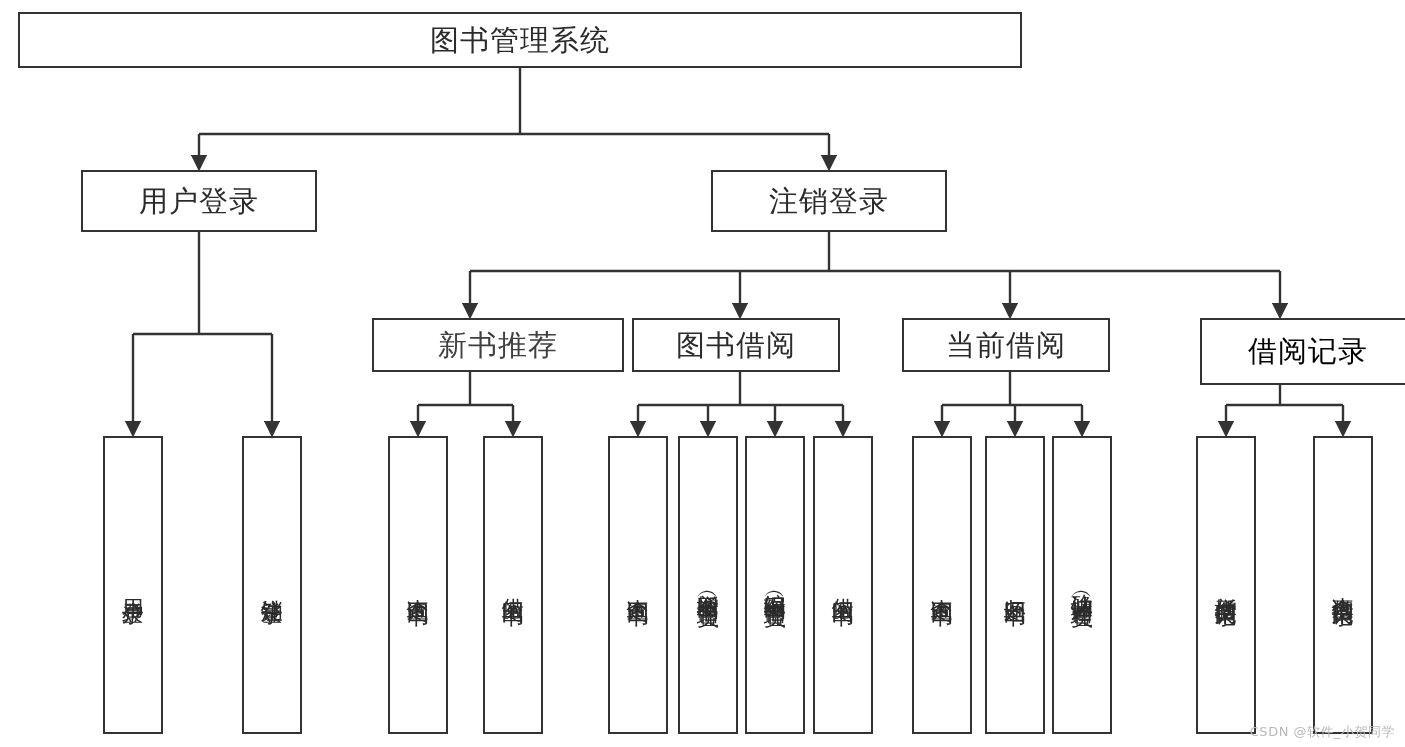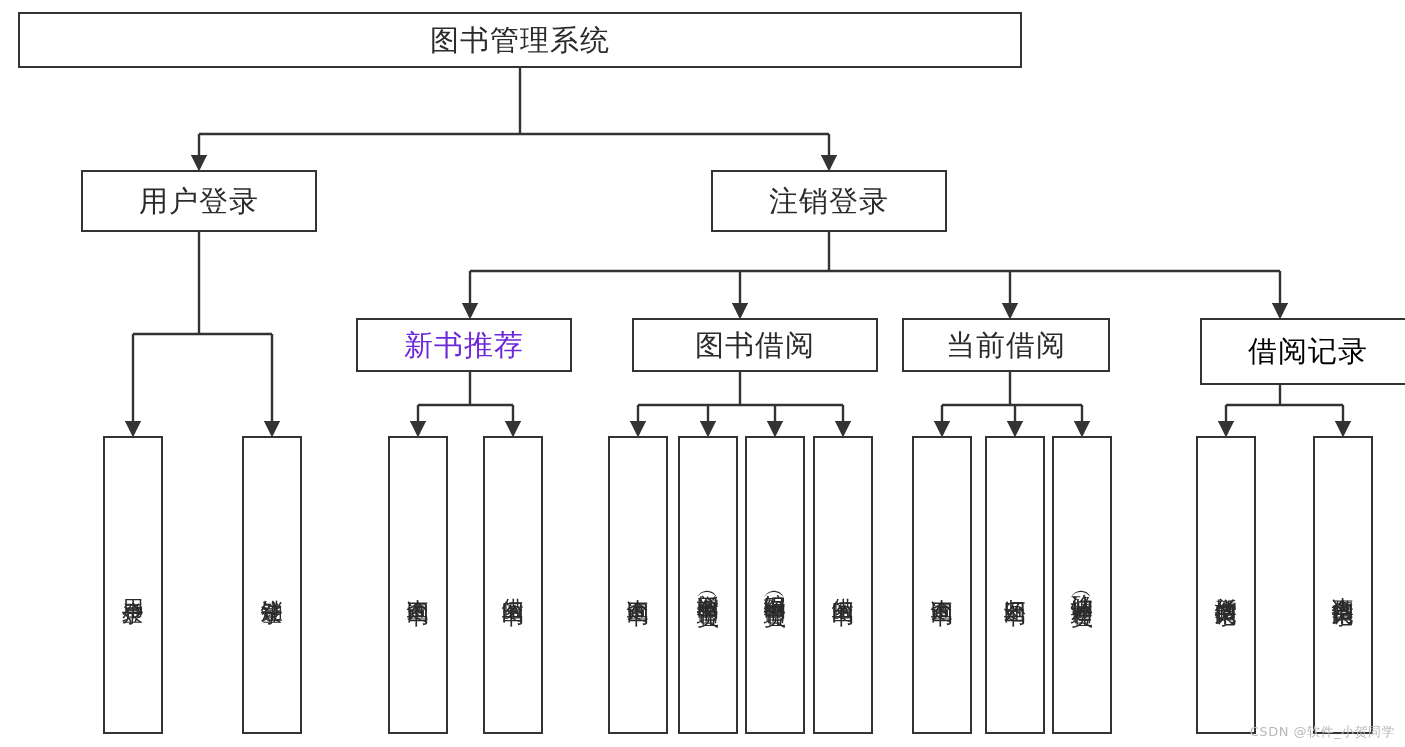--- a/index.html
+++ b/index.html
@@ -117,24 +117,24 @@
   <div id="node-layer">
       <div class="node horizontal" style="left: 18px; top: 12px; width: 1004px; height: 56px; border-color: rgb(51, 51, 51); background: rgb(255, 255, 255); color: rgb(43, 43, 43);">
         <span class="node-label">图书管理系统</span>
       </div>
       <div class="node horizontal" style="left: 81px; top: 170px; width: 236px; height: 62px; border-color: rgb(51, 51, 51); background: rgb(255, 255, 255); color: rgb(43, 43, 43);">
         <span class="node-label">用户登录</span>
       </div>
       <div class="node horizontal" style="left: 711px; top: 170px; width: 236px; height: 62px; border-color: rgb(51, 51, 51); background: rgb(255, 255, 255); color: rgb(43, 43, 43);">
         <span class="node-label">注销登录</span>
       </div>
-      <div class="node horizontal" style="left: 356px; top: 318px; width: 216px; height: 54px; border-color: rgb(51, 51, 51); background: rgb(255, 255, 255); color: #6d28d9;">
+      <div class="node horizontal" style="left: 372px; top: 318px; width: 252px; height: 54px; border-color: rgb(51, 51, 51); background: rgb(255, 255, 255); color: #404040;">
         <span class="node-label">新书推荐</span>
       </div>
-      <div class="node horizontal" style="left: 632px; top: 318px; width: 246px; height: 54px; border-color: rgb(51, 51, 51); background: rgb(255, 255, 255); color: rgb(43, 43, 43);">
+      <div class="node horizontal" style="left: 632px; top: 318px; width: 208px; height: 54px; border-color: rgb(51, 51, 51); background: rgb(255, 255, 255); color: rgb(43, 43, 43);">
         <span class="node-label">图书借阅</span>
       </div>
       <div class="node horizontal" style="left: 902px; top: 318px; width: 208px; height: 54px; border-color: rgb(51, 51, 51); background: rgb(255, 255, 255); color: rgb(43, 43, 43);">
         <span class="node-label">当前借阅</span>
       </div>
       <div class="node horizontal" style="left: 1200px; top: 318px; width: 216px; height: 67px; border-color: rgb(51, 51, 51); background: rgb(255, 255, 255); color: #000000;">
         <span class="node-label">借阅记录</span>
       </div>
       <div class="node vertical" style="left: 103px; top: 436px; width: 60px; height: 298px; border-color: rgb(51, 51, 51); background: rgb(255, 255, 255); color: rgb(43, 43, 43);">
         <span class="node-label">用户登录</span>

